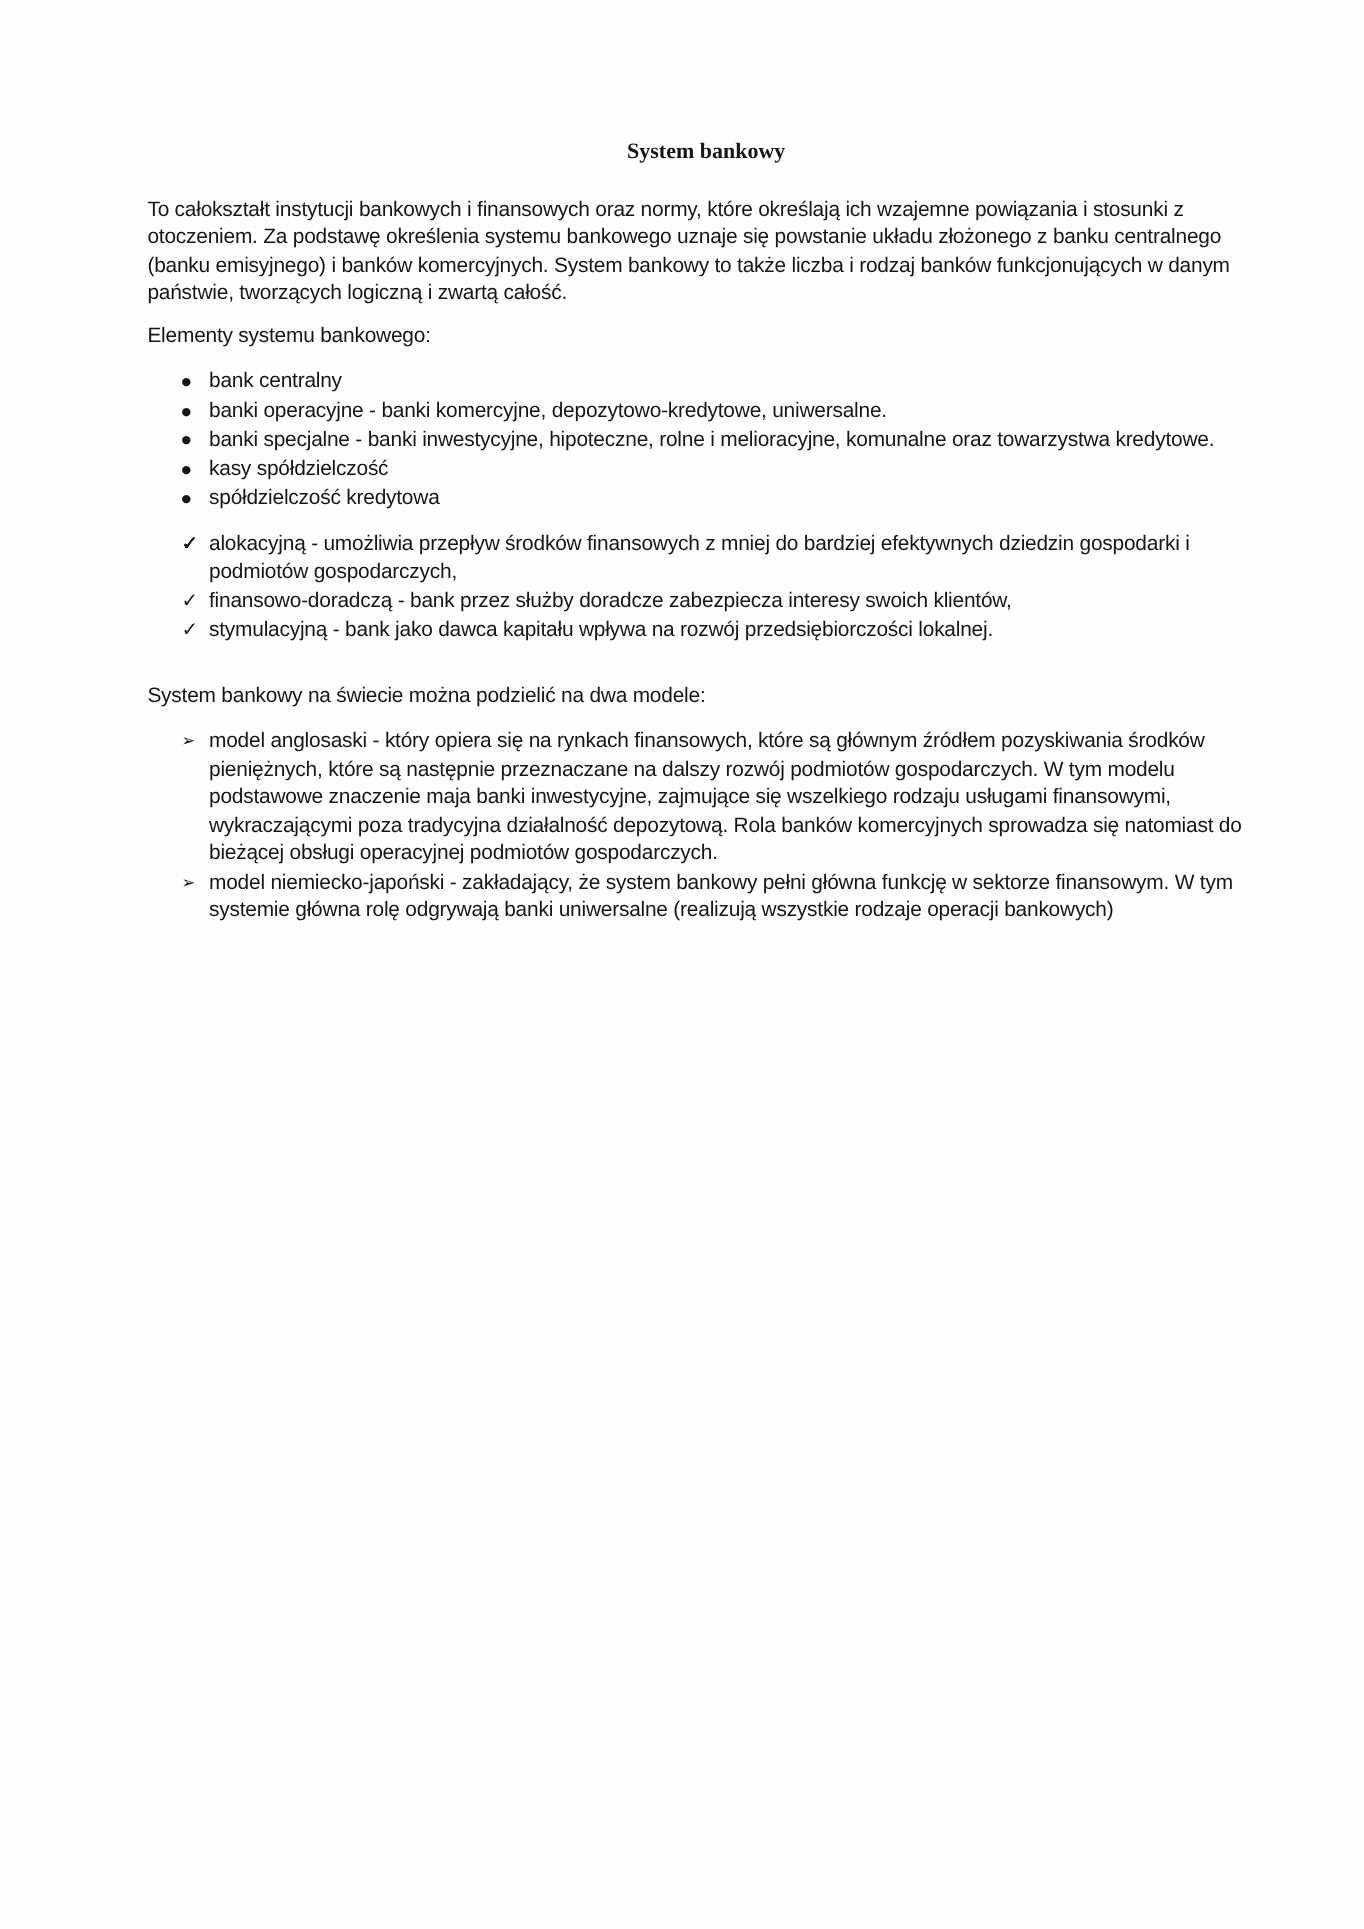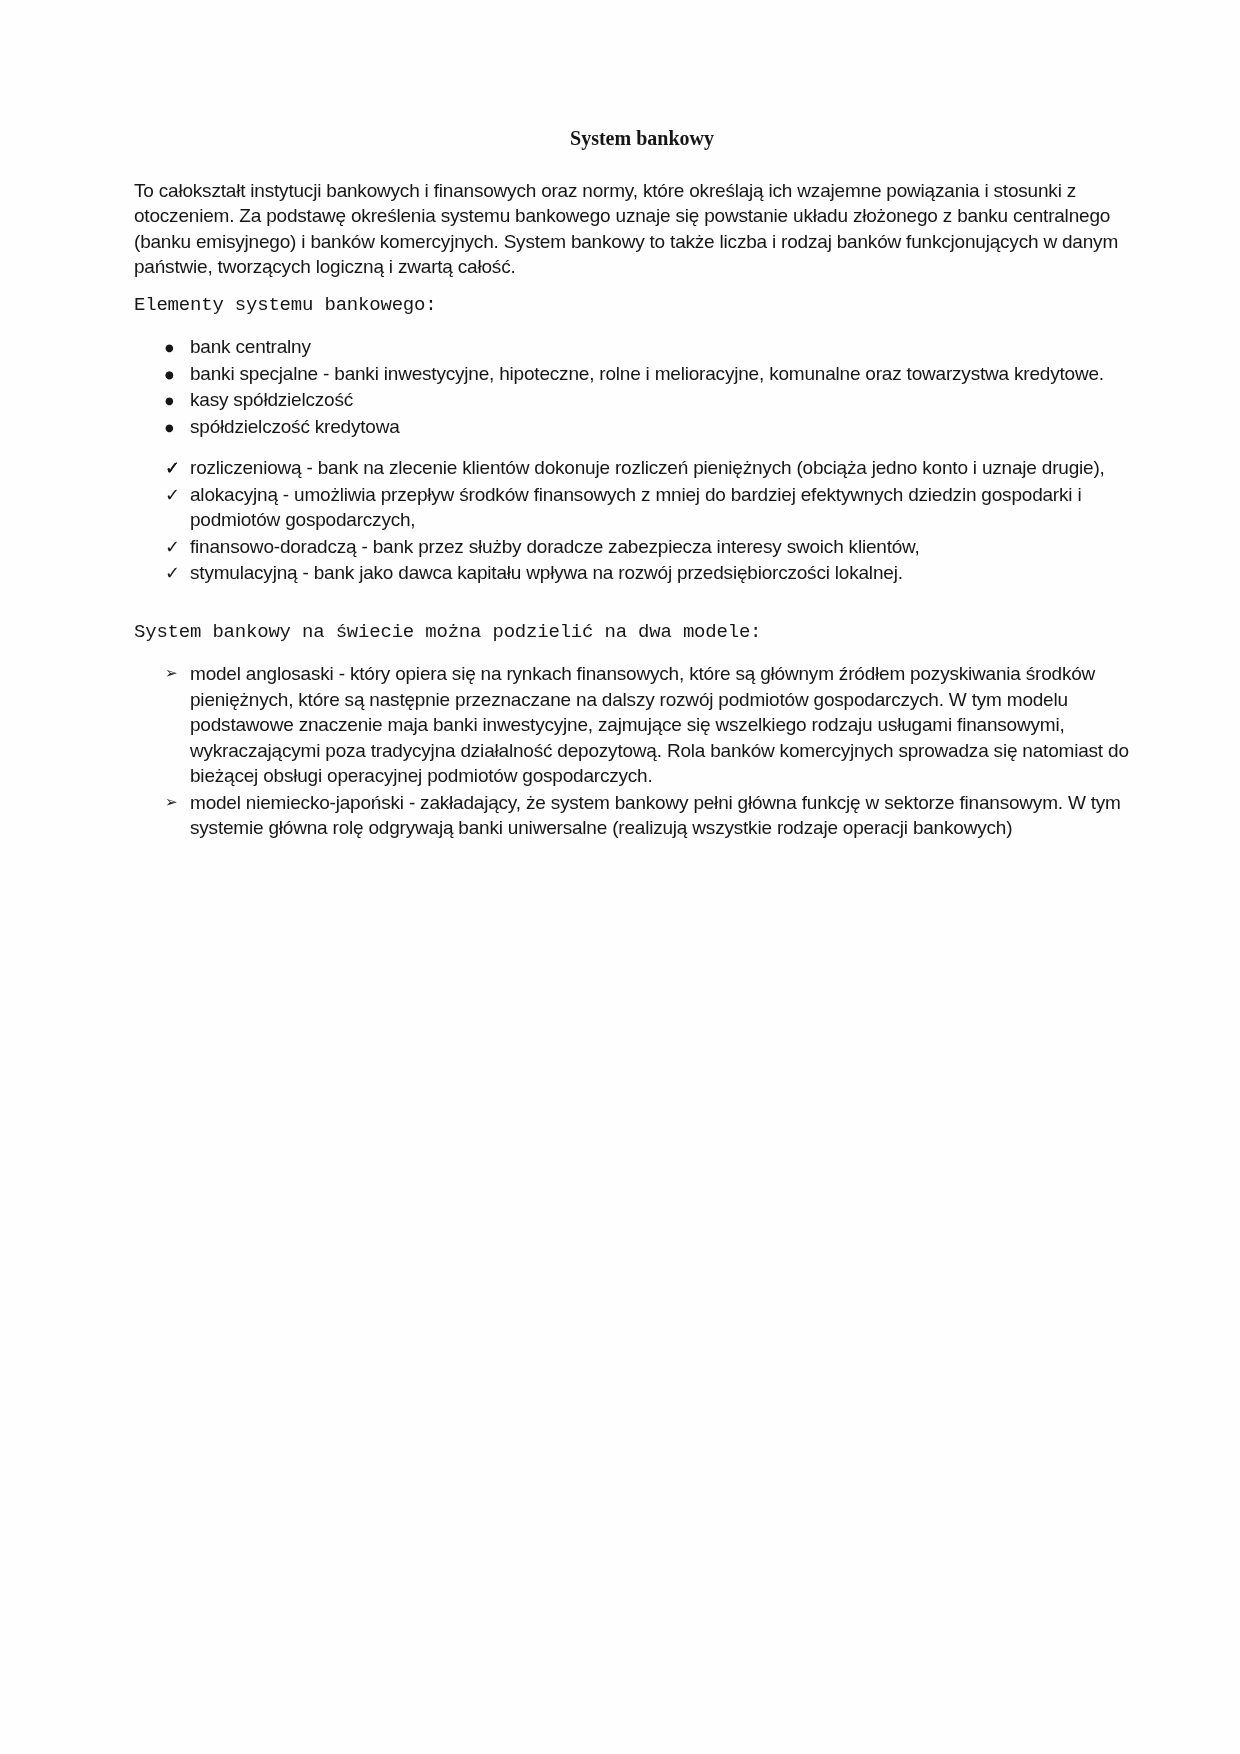--- a/index.html
+++ b/index.html
@@ -27,21 +27,20 @@
     font-weight: bold;
     text-align: center;
     margin: 0 0 26px 0;
     letter-spacing: 0;
   }
   p.para {
     margin: 0 0 13px 0;
   }
   p.sect-heading {
     margin: 13px 0 13px 0;
-    font-family: Liberation Mono, monospace;
   }
   p.gap-before {
     margin-top: 34px;
   }
   ul.doc-list {
     list-style: none;
     margin: 16px 0 13px 0;
     padding: 0;
   }
   ul.doc-list li {
@@ -87,20 +86,21 @@
 
   <p class="sect-heading">Elementy systemu bankowego:</p>
 
   <ul class="doc-list">
     <li>
       <span class="marker bullet">●</span>
       <span>bank centralny</span>
     </li>
     <li>
       <span class="marker bullet">●</span>
+      <span>banki operacyjne - banki komercyjne, depozytowo-kredytowe, uniwersalne.</span>
     </li>
     <li>
       <span class="marker bullet">●</span>
       <span>banki specjalne - banki inwestycyjne, hipoteczne, rolne i melioracyjne, komunalne oraz towarzystwa kredytowe.</span>
     </li>
     <li>
       <span class="marker bullet">●</span>
       <span>kasy spółdzielczość</span>
     </li>
     <li>
@@ -112,21 +112,20 @@
 
   <ul class="doc-list">
     <li>
       <span class="marker check">✓</span>
     </li>
     <li>
       <span class="marker check">✓</span>
     </li>
     <li>
       <span class="marker check">✓</span>
-      <span>rozliczeniową - bank na zlecenie klientów dokonuje rozliczeń pieniężnych (obciąża jedno konto i uznaje drugie),</span>
     </li>
     <li>
       <span class="marker check">✓</span>
       <span>alokacyjną - umożliwia przepływ środków finansowych z mniej do bardziej efektywnych dziedzin gospodarki i podmiotów gospodarczych,</span>
     </li>
     <li>
       <span class="marker check">✓</span>
       <span>finansowo-doradczą - bank przez służby doradcze zabezpiecza interesy swoich klientów,</span>
     </li>
     <li>

